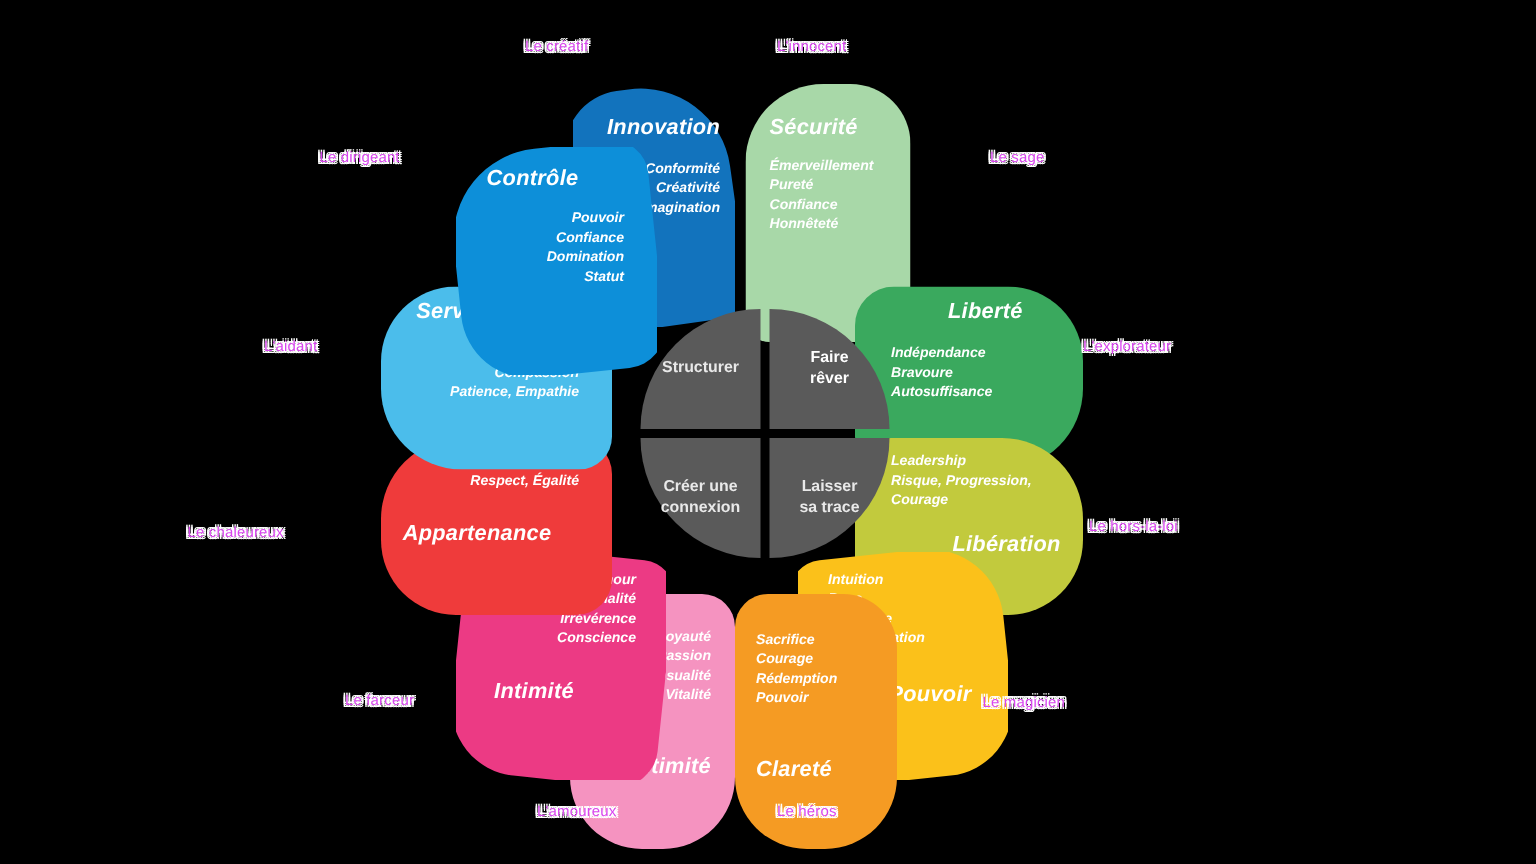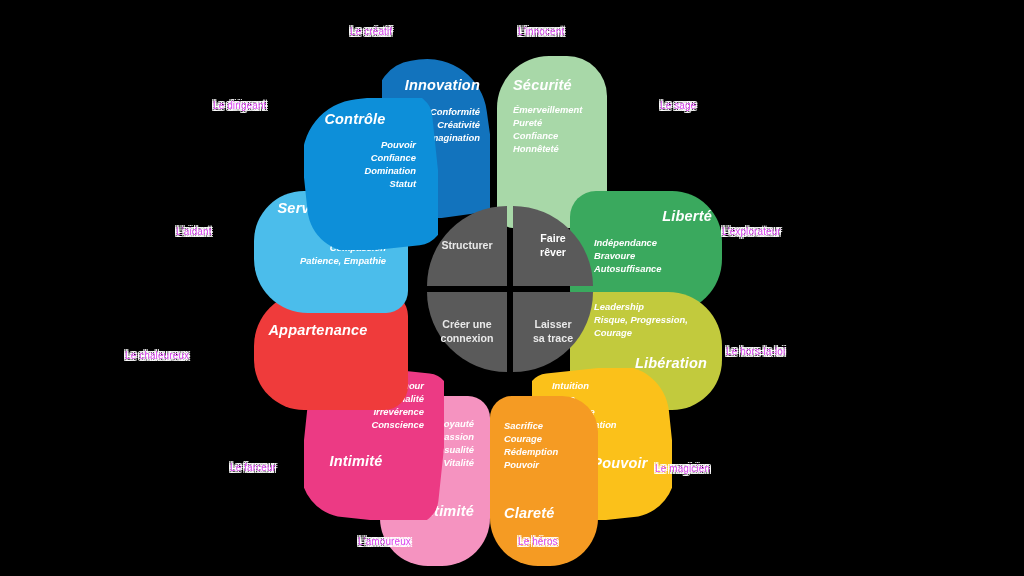--- a/index.html
+++ b/index.html
@@ -71,21 +71,21 @@
           <div>Confiance</div>
           <div>Honnêteté</div>
         </div>
       </div>
     </div>
 
 
     <div class="petal" style="left:338px;top:153px;width:152px;height:122px;">
       <div class="blob" style="background:#3aa95e;border-radius:26px 50px 54px 22px;"></div>
       <div class="inner" style="text-align:left;padding-top:10px;padding-left:24px;">
-        <div class="ttl" style="text-align:right;padding-left:38px;margin-top:8px;">Liberté</div>
+        <div class="ttl" style="text-align:left;padding-left:38px;">Liberté</div>
         <div class="kw" style="margin-top:13px;">
           <div>Indépendance</div>
           <div>Bravoure</div>
           <div>Autosuffisance</div>
         </div>
       </div>
     </div>
 
     <div class="petal" style="left:338px;top:254px;width:152px;height:118px;">
       <div class="blob" style="background:#c2ca3d;border-radius:24px 54px 50px 24px;"></div>
@@ -149,20 +149,24 @@
           <div>Irrévérence</div>
           <div>Conscience</div>
         </div>
         <div class="ttl" style="margin-top:22px;text-align:center;padding-right:26px;">Intimité</div>
       </div>
     </div>
 
     <div class="petal" style="left:22px;top:254px;width:154px;height:118px;">
       <div class="blob" style="background:#ef3b3b;border-radius:54px 24px 24px 50px;"></div>
       <div class="inner" style="text-align:right;padding-top:9px;padding-right:22px;">
+        <div class="kw">
+          <div>Gestion, Altruisme</div>
+          <div>Respect, Égalité</div>
+        </div>
         <div class="ttl" style="margin-top:22px;text-align:center;padding-right:14px;">Appartenance</div>
       </div>
     </div>
 
     <div class="petal" style="left:22px;top:153px;width:154px;height:122px;">
       <div class="blob" style="background:#4bbdeb;border-radius:50px 24px 22px 54px;"></div>
       <div class="inner" style="text-align:right;padding-top:10px;padding-right:22px;">
         <div class="ttl" style="text-align:center;padding-right:42px;">Service</div>
         <div class="kw" style="margin-top:13px;">
           <div>Altruisme</div>

